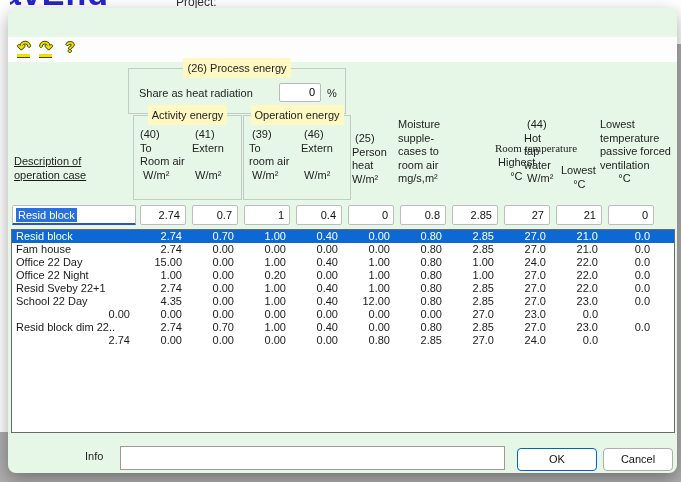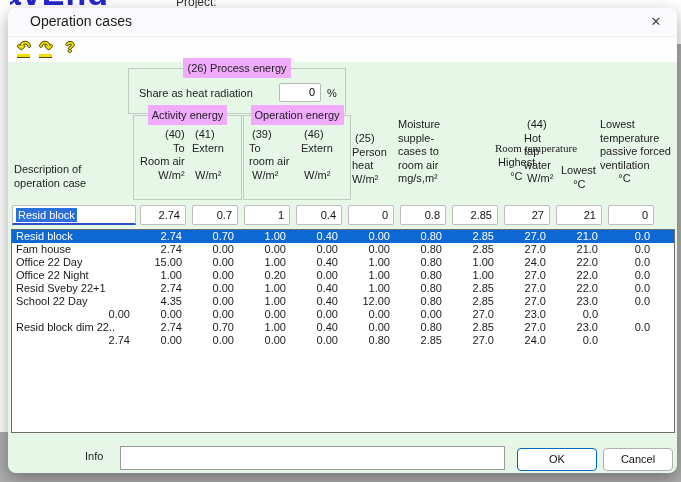--- a/index.html
+++ b/index.html
@@ -24,21 +24,21 @@
   .title{position:absolute;left:22px;top:5px;font-size:14px;color:#1b1b1b;}
   .close-btn{position:absolute;right:10px;top:4px;width:22px;height:20px;text-align:center;font-size:13px;color:#444;line-height:20px;cursor:pointer;}
   .toolbar{position:absolute;left:0;top:29px;right:0;height:25px;background:#fdfdfd;}
   .tico{position:absolute;top:1px;width:20px;height:20px;text-align:center;font-weight:bold;
         color:#f0df00;font-size:15px;line-height:18px;
         text-shadow:-1px 0 #4a4a00,1px 0 #4a4a00,0 -1px #4a4a00,0 1px #4a4a00;}
   .tico .bar{position:absolute;left:3px;bottom:0px;width:13px;height:3px;background:#f0df00;border-bottom:1px solid #4a4a00;}
   
   .gbox{position:absolute;border:1px solid #c2ccc2;}
   .legend{position:absolute;top:-7px;left:0;right:0;text-align:center;font-size:11px;color:#1d1d1d;}
-  .legend span{background:#f0abfc;padding:4px 4px;}
+  .legend span{background:#fef9c3;padding:4px 4px;}
   .lbl{font-size:11px;color:#1d1d1d;}
   .pre{white-space:pre;line-height:13.5px;}
   .hdr{position:absolute;font-size:11px;color:#1d1d1d;}
   .share-input{position:absolute;background:#fff;border:1px solid #b9b9b9;border-radius:2px;
                font-size:11px;text-align:right;padding:2px 5px 0 0;box-sizing:border-box;}
   
   .efield{position:absolute;top:197px;width:46px;height:20px;background:#fff;border:1px solid #bdbdbd;
           border-radius:2px;font-size:11px;text-align:right;padding:3px 5px 0 0;box-sizing:border-box;color:#111;}
   .ename{position:absolute;top:197px;left:4px;width:124px;height:20px;background:#fff;
          border:1px solid #bdbdbd;border-bottom:2px solid #2b50c8;border-radius:2px 2px 0 0;
@@ -65,41 +65,37 @@
 <body>
 
 <div class="bg-top">
   <div class="bg-logo">avEnd</div>
   <div class="bg-project">Project:</div>
 </div>
 <div class="bg-left"></div>
 
 <div class="dialog">
 
-  <div class="titlebar">
-    <div class="title">Operation cases</div>
-    <div class="close-btn">✕</div>
-  </div>
 
   <div class="toolbar">
     <div class="tico" style="left:6px"><span>↶</span><span class="bar"></span></div>
     <div class="tico" style="left:28px"><span>↷</span><span class="bar"></span></div>
     <div class="tico" style="left:52px"><span>?</span></div>
   </div>
 
   <div class="gbox" style="left:120px;top:60px;width:216px;height:44px;">
     <div class="legend"><span>(26) Process energy</span></div>
     <div class="lbl" style="position:absolute;left:10px;top:18px;">Share as heat radiation</div>
     <div class="share-input" style="left:150px;top:14px;width:42px;height:19px;">0</div>
     <div class="lbl" style="position:absolute;left:198px;top:18px;">%</div>
   </div>
 
   <div class="gbox" style="left:125px;top:107px;width:107px;height:83px;">
     <div class="legend"><span>Activity energy</span></div>
-    <div class="lbl pre" style="position:absolute;left:6px;top:12px;text-align:right;">(40)
+    <div class="lbl pre" style="position:absolute;left:6px;top:12px;">(40)
 To
 Room air
  W/m²</div>
     <div class="lbl pre" style="position:absolute;left:58px;top:12px;"> (41)
 Extern
  
  W/m²</div>
   </div>
 
   <div class="gbox" style="left:235px;top:107px;width:106px;height:83px;">
@@ -107,21 +103,21 @@
     <div class="lbl pre" style="position:absolute;left:5px;top:12px;"> (39)
 To
 room air
  W/m²</div>
     <div class="lbl pre" style="position:absolute;left:57px;top:12px;"> (46)
 Extern
  
  W/m²</div>
   </div>
 
-  <div class="hdr pre" style="left:6px;top:155px;">Description of
+  <div class="hdr pre" style="left:6px;top:147px;text-decoration:underline;">Description of
 operation case</div>
   <div class="hdr pre" style="left:344px;top:124px;"> (25)
 Person
 heat
 W/m²</div>
   <div class="hdr pre" style="left:390px;top:110px;">Moisture
 supple-
 cases to
 room air
 mg/s,m²</div>

